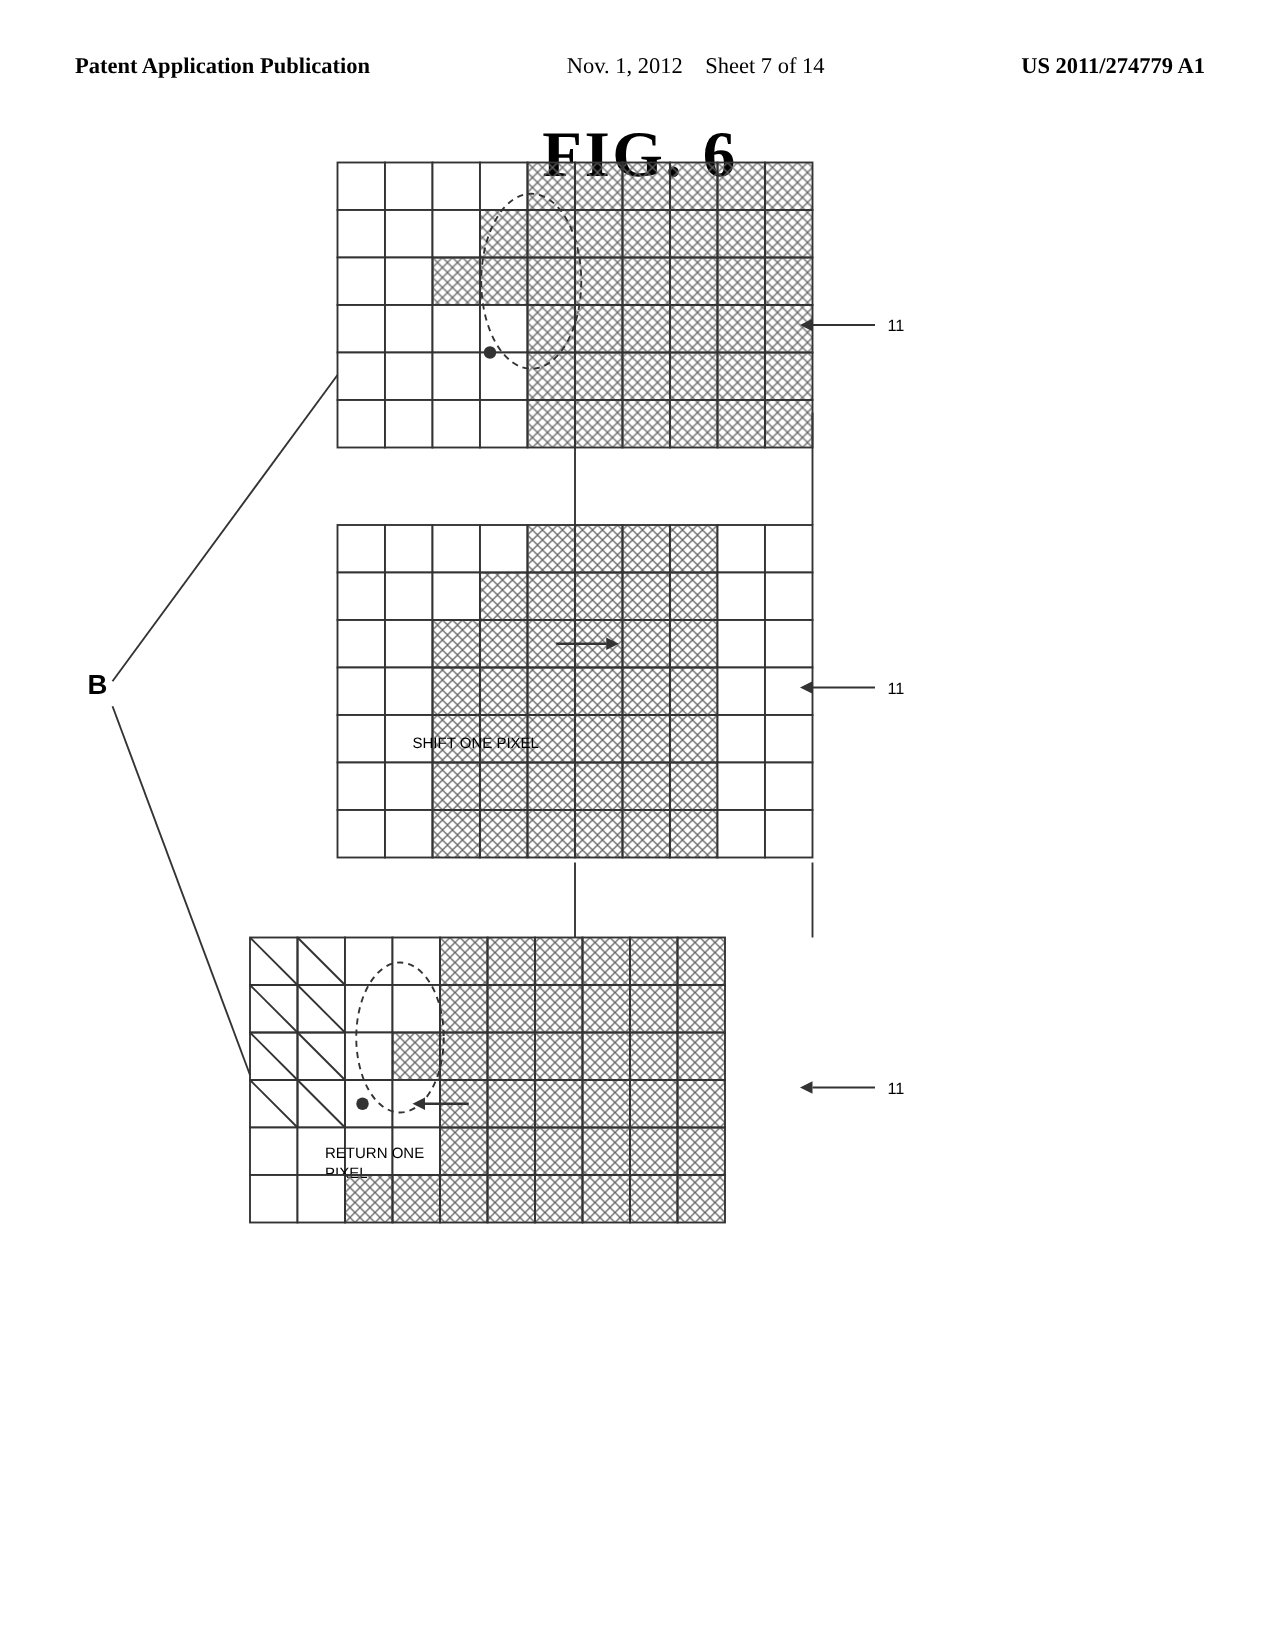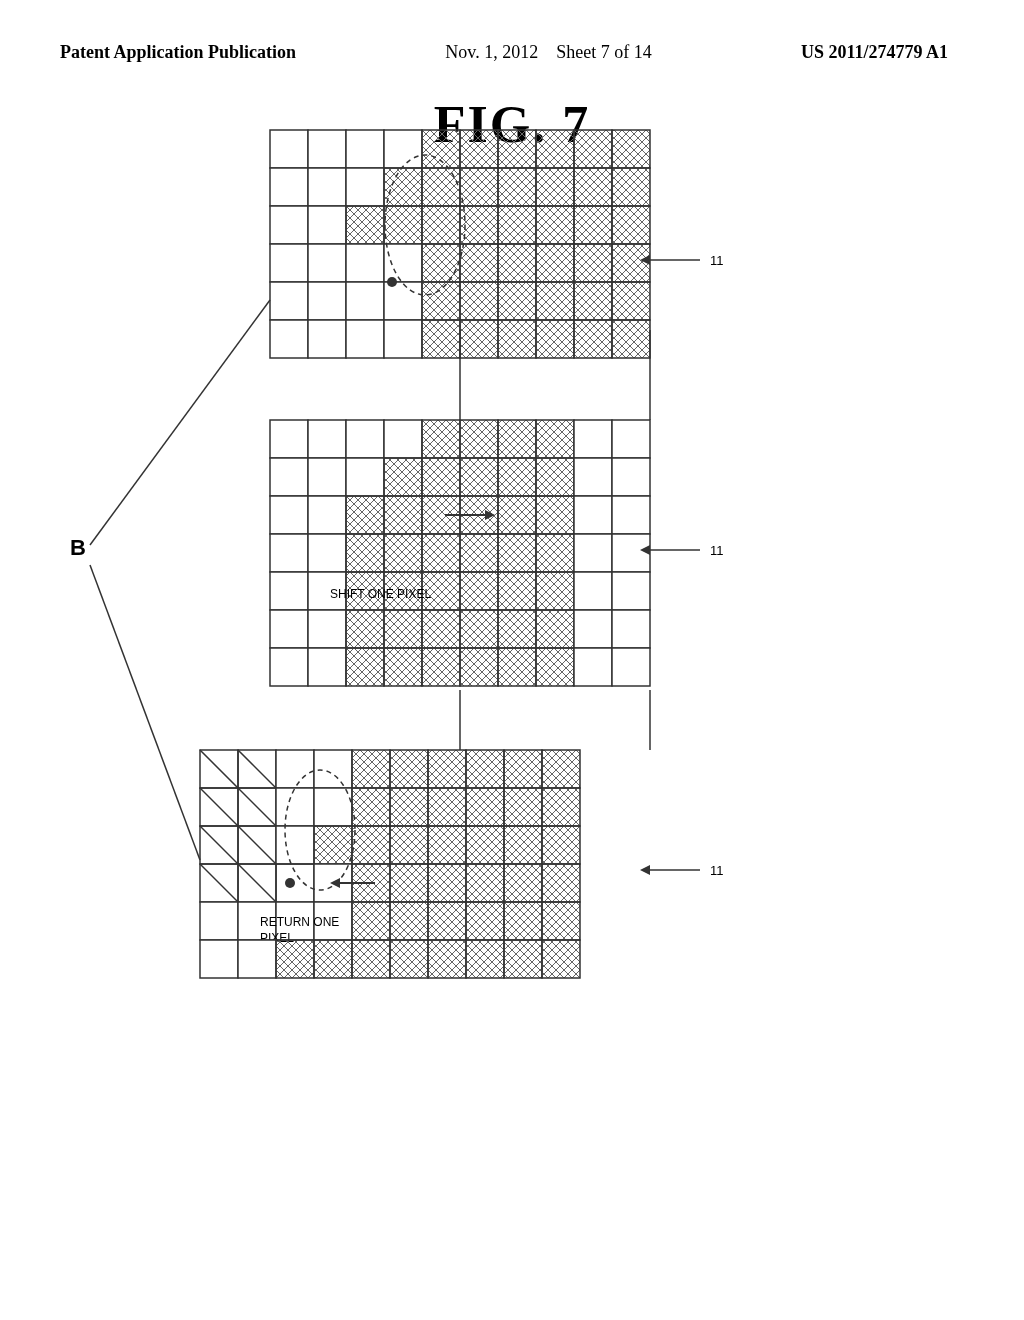--- a/index.html
+++ b/index.html
@@ -10,21 +10,21 @@
       font-family: 'Times New Roman', Times, serif;
       position: relative;
       overflow: hidden;
     }
 
     
     .header {
       display: flex;
       justify-content: space-between;
       align-items: flex-start;
-      padding: 40px 76px 0 60px;
+      padding: 40px 60px 0 60px;
     }
     .header-left {
       font-size: 18px;
       font-weight: bold;
       line-height: 1.4;
     }
     .header-center {
       font-size: 18px;
       text-align: center;
       line-height: 1.4;
@@ -71,21 +71,21 @@
 
 <div class="header">
   <div class="header-left">Patent Application Publication</div>
   <div class="header-center">
     <span>Nov. 1, 2012</span>&nbsp;&nbsp;&nbsp;
     <span>Sheet 7 of 14</span>
   </div>
   <div class="header-right">US 2011/274779 A1</div>
 </div>
 
-<div class="fig-title">FIG. 7</div>
+<div class="fig-title">FIG. 6</div>
 
 <div class="diagram-container">
 <svg width="1024" height="1150" viewBox="0 0 1024 1150">
   <defs>
 
     <pattern id="hatch" patternUnits="userSpaceOnUse" width="10" height="10" patternTransform="rotate(45)">
       <line x1="0" y1="0" x2="0" y2="10" stroke="#555" stroke-width="1.5"></line>
       <line x1="5" y1="0" x2="5" y2="10" stroke="#555" stroke-width="1.5"></line>
     </pattern>
     <pattern id="hatch2" patternUnits="userSpaceOnUse" width="10" height="10">

